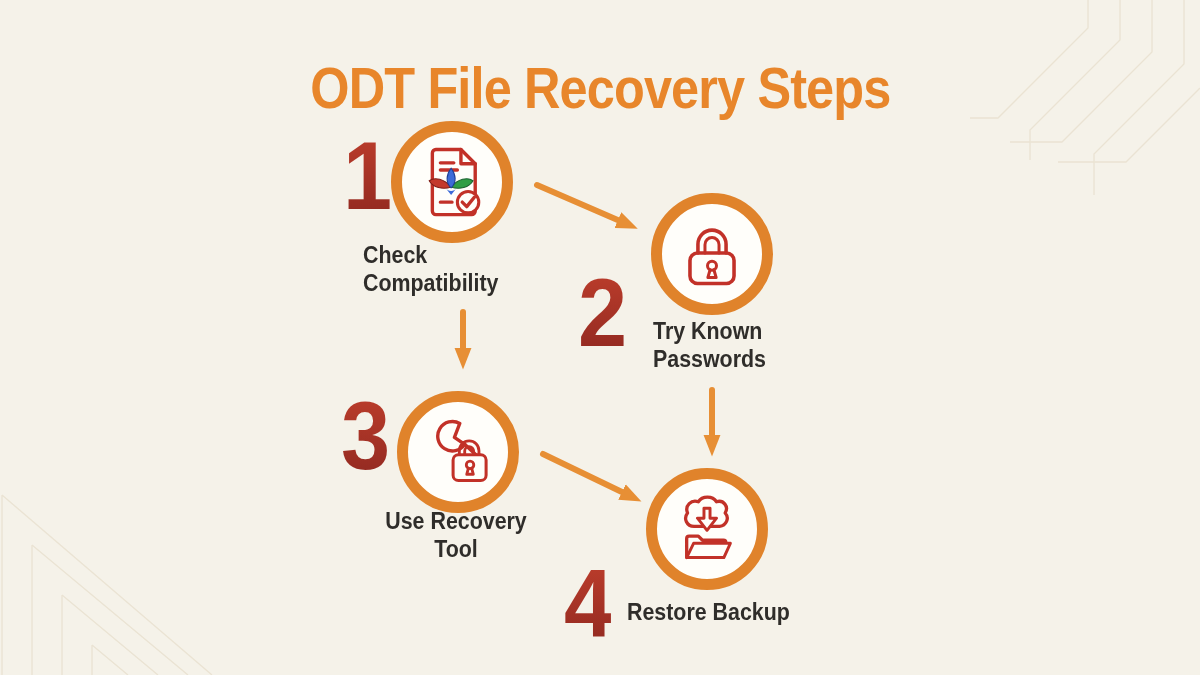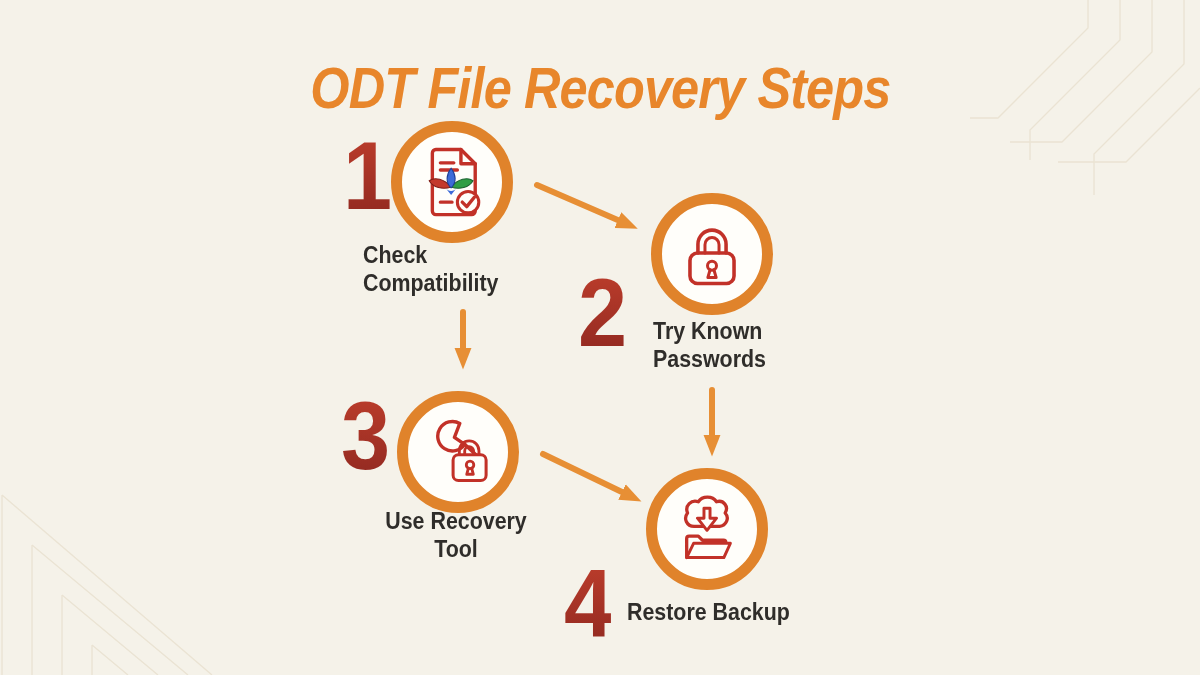--- a/index.html
+++ b/index.html
@@ -5,21 +5,20 @@
   html,body{margin:0;padding:0;background:#e9e6de;}
   .canvas{
     position:relative;width:1200px;height:675px;overflow:hidden;
     background:var(--bg,#F5F2E9);
     font-family:"Liberation Sans",sans-serif;
   }
   .title{
     position:absolute;top:16px;left:0;width:100%;text-align:center;
     font-size:58px;font-weight:700;line-height:1.15;color:var(--title,#E8862B);
     letter-spacing:-1px;
-    font-style:italic;
   }
   .title span{display:inline-block;transform:scaleX(.87);transform-origin:center;white-space:nowrap;}
 
   .num{
     position:absolute;font-size:96px;font-weight:700;line-height:1;
     color:#A5332A;letter-spacing:-2px;transform:scaleX(.92);transform-origin:left top;
   }
   @supports (-webkit-background-clip: text){
     .num{
       background:linear-gradient(180deg,var(--num_top,#BE3E2C),var(--num_bottom,#8F2820));

